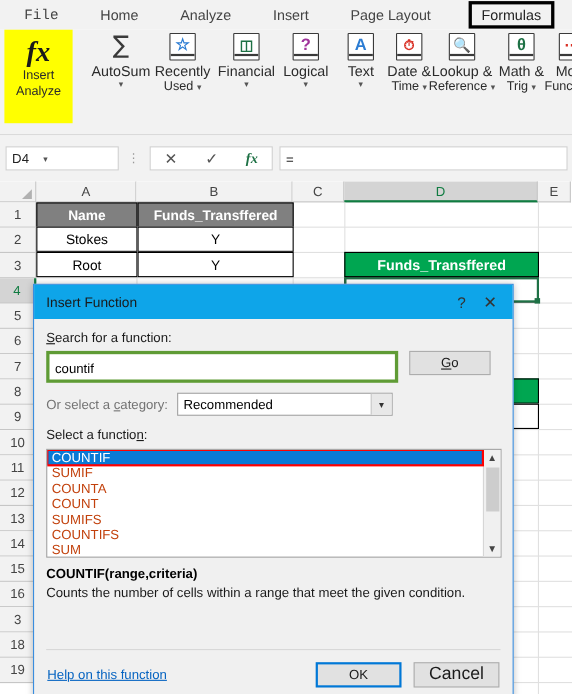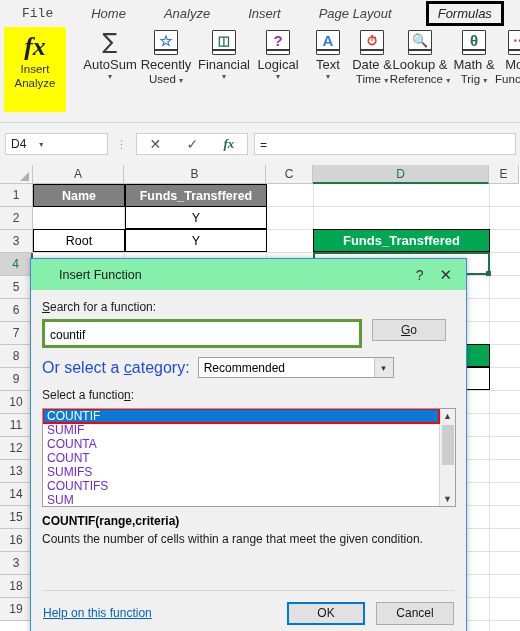--- a/index.html
+++ b/index.html
@@ -16,21 +16,21 @@
   .tabbar {
     position: absolute; top: 0; left: 0; width: 520px; height: 27px;
     background: #f2f2f2;
     display: flex; align-items: center;
   }
   .tab {
     font-size: 13px; color: #444; padding: 0 4px;
     height: 24px; line-height: 24px; white-space: nowrap;
   }
   .tab.t-file { margin-left: 18px; font-family: Liberation Mono, monospace; }
-  .tab.spaced { margin-left: 30px; font-style: italic; }
+  .tab.spaced { margin-left: 30px; }
   .tab.active {
     border: 3px solid #000; background: #f2f2f2;
     height: 25px; line-height: 19px; padding: 0 9px;
     color: #222; font-weight: normal;
   }
 
   
   .ribbon {
     position: absolute; top: 27px; left: 0; width: 520px; height: 96px;
     background: #f2f2f2;
@@ -154,22 +154,22 @@
     content:""; position:absolute; right:-3px; bottom:-3px; width:5px;height:5px;background:#1e7145;
   }
 
   
   .dialog {
     position: absolute; left: 30px; top: 258px; width: 437px; height: 378px;
     background: #f0f0f0; border: 1px solid #3a8dde;
     box-shadow: 0 0 6px rgba(0,0,0,0.25);
   }
   .dlg-title {
-    height: 31px; background:#86efac;
-    display:flex; align-items:center; padding-left: 28px;
+    height: 31px; background:#0ea5e9;
+    display:flex; align-items:center; padding-left: 11px;
     font-size: 12.5px; color:#1a1a1a;
   }
   .dlg-title .spacer { flex: 1; }
   .dlg-help { font-size: 14px; color:#333; padding: 0 12px; }
   .dlg-close { font-size: 15px; color:#333; padding: 0 14px 0 4px; }
   .dlg-body { padding: 0 11px; position: relative; }
   .lblrow { font-size: 12px; color:#1a1a1a; margin-top: 10px; margin-bottom: 5px; }
   .u { text-decoration: underline; }
   .searchrow { display:flex; align-items:flex-start; }
   .searchbox {
@@ -177,40 +177,40 @@
     border: 3px solid #5f9b35;
     font-size: 12px; color:#000; padding: 4px 5px; line-height: 18px;
   }
   .gobtn {
     margin-left: 10px; width: 74px; height: 22px;
     background: #e1e1e1; border: 1px solid #adadad;
     font-size: 12px; color:#1a1a1a;
     display:flex; align-items:center; justify-content:center;
   }
   .catrow { display:flex; align-items:center; margin-top: 9px; }
-  .catlbl { font-size: 16px; color:#1d4ed8; }
+  .catlbl { font-size: 12px; color:#737373; }
   .catselect {
     margin-left: 8px; width: 196px; height: 21px; background:#fff;
     border:1px solid #a0a0a0; display:flex; align-items:center;
     font-size:12px; color:#000; padding-left:5px; position:relative;
   }
   .catselect .arrowbox {
     position:absolute; right:0; top:0; width:19px; height:19px;
     background:#e8e8e8; border-left:1px solid #c9c9c9;
     display:flex; align-items:center; justify-content:center;
     font-size:9px; color:#333;
   }
   .listbox {
     margin-top: 6px; width: 414px; height: 99px;
     background:#fff; border:1px solid #a0a0a0;
     position: relative; overflow:hidden; display:flex;
   }
   .listitems { flex:1; padding: 0; }
   .litem {
-    height: 14px; line-height: 14px; font-size: 12px; color:#6d28d9;
+    height: 14px; line-height: 14px; font-size: 12px; color:#c2410c;
     padding-left: 4px;
   }
   .litem.sel { background:#0a7ad6; color:#fff; outline: 2px solid #ff0000; outline-offset:-1px; position:relative; z-index:2; }
   .lbscroll {
     width: 16px; background:#f0f0f0; border-left:1px solid #d6d6d6;
     display:flex; flex-direction:column; align-items:center; justify-content:space-between;
     position:relative;
   }
   .sb-arrow { font-size: 9px; color:#444; height:14px; line-height:14px; }
   .sb-thumb { position:absolute; top: 16px; left:2px; width:12px; height:40px; background:#cdcdcd; }
@@ -223,21 +223,21 @@
   }
   .helplink { font-size: 12px; color:#0563c1; text-decoration: underline; }
   .footspace { flex:1; }
   .okbtn {
     width: 78px; height: 23px; background:#e1e1e1; border: 2px solid #0078d7;
     font-size:12px; color:#1a1a1a; display:flex; align-items:center; justify-content:center;
     margin-right: 11px;
   }
   .cancelbtn {
     width: 78px; height: 23px; background:#e1e1e1; border: 1px solid #adadad;
-    font-size:12px; color:#1a1a1a; display:flex; align-items:center; justify-content:center;
+    font-size:16px; color:#1a1a1a; display:flex; align-items:center; justify-content:center;
   }
 </style>
 </head>
 <body>
 
 <div id="app">
 
   <div class="tabbar">
     <div class="tab t-file">File</div>
     <div class="tab spaced">Home</div>
@@ -417,20 +417,21 @@
       <div class="hline" style="top:321px;"></div>
       <div class="hline" style="top:344px;"></div>
       <div class="hline" style="top:367px;"></div>
       <div class="hline" style="top:390px;"></div>
       <div class="hline" style="top:413px;"></div>
       <div class="hline" style="top:436px;"></div>
 
       <div class="cell hdrcell" style="left:0px;top:0px;width:92px;height:23px;">Name</div>
       <div class="cell hdrcell" style="left:92px;top:0px;width:142px;height:23px;">Funds_Transffered</div>
 
+      <div class="cell datacell" style="left:0px;top:22px;width:92px;height:23px;">Stokes</div>
       <div class="cell datacell" style="left:92px;top:22px;width:142px;height:23px;">Y</div>
 
       <div class="cell datacell" style="left:0px;top:45px;width:92px;height:23px;">Root</div>
       <div class="cell datacell" style="left:92px;top:45px;width:142px;height:23px;">Y</div>
 
       <div class="cell greencell" style="left:280px;top:45px;width:177px;height:23px;">Funds_Transffered</div>
 
       <div class="cell whitecell" style="left:280px;top:68px;width:177px;height:23px;"></div>
       <div class="selbox" style="left:280px;top:68px;width:177px;height:23px;"></div>
 

